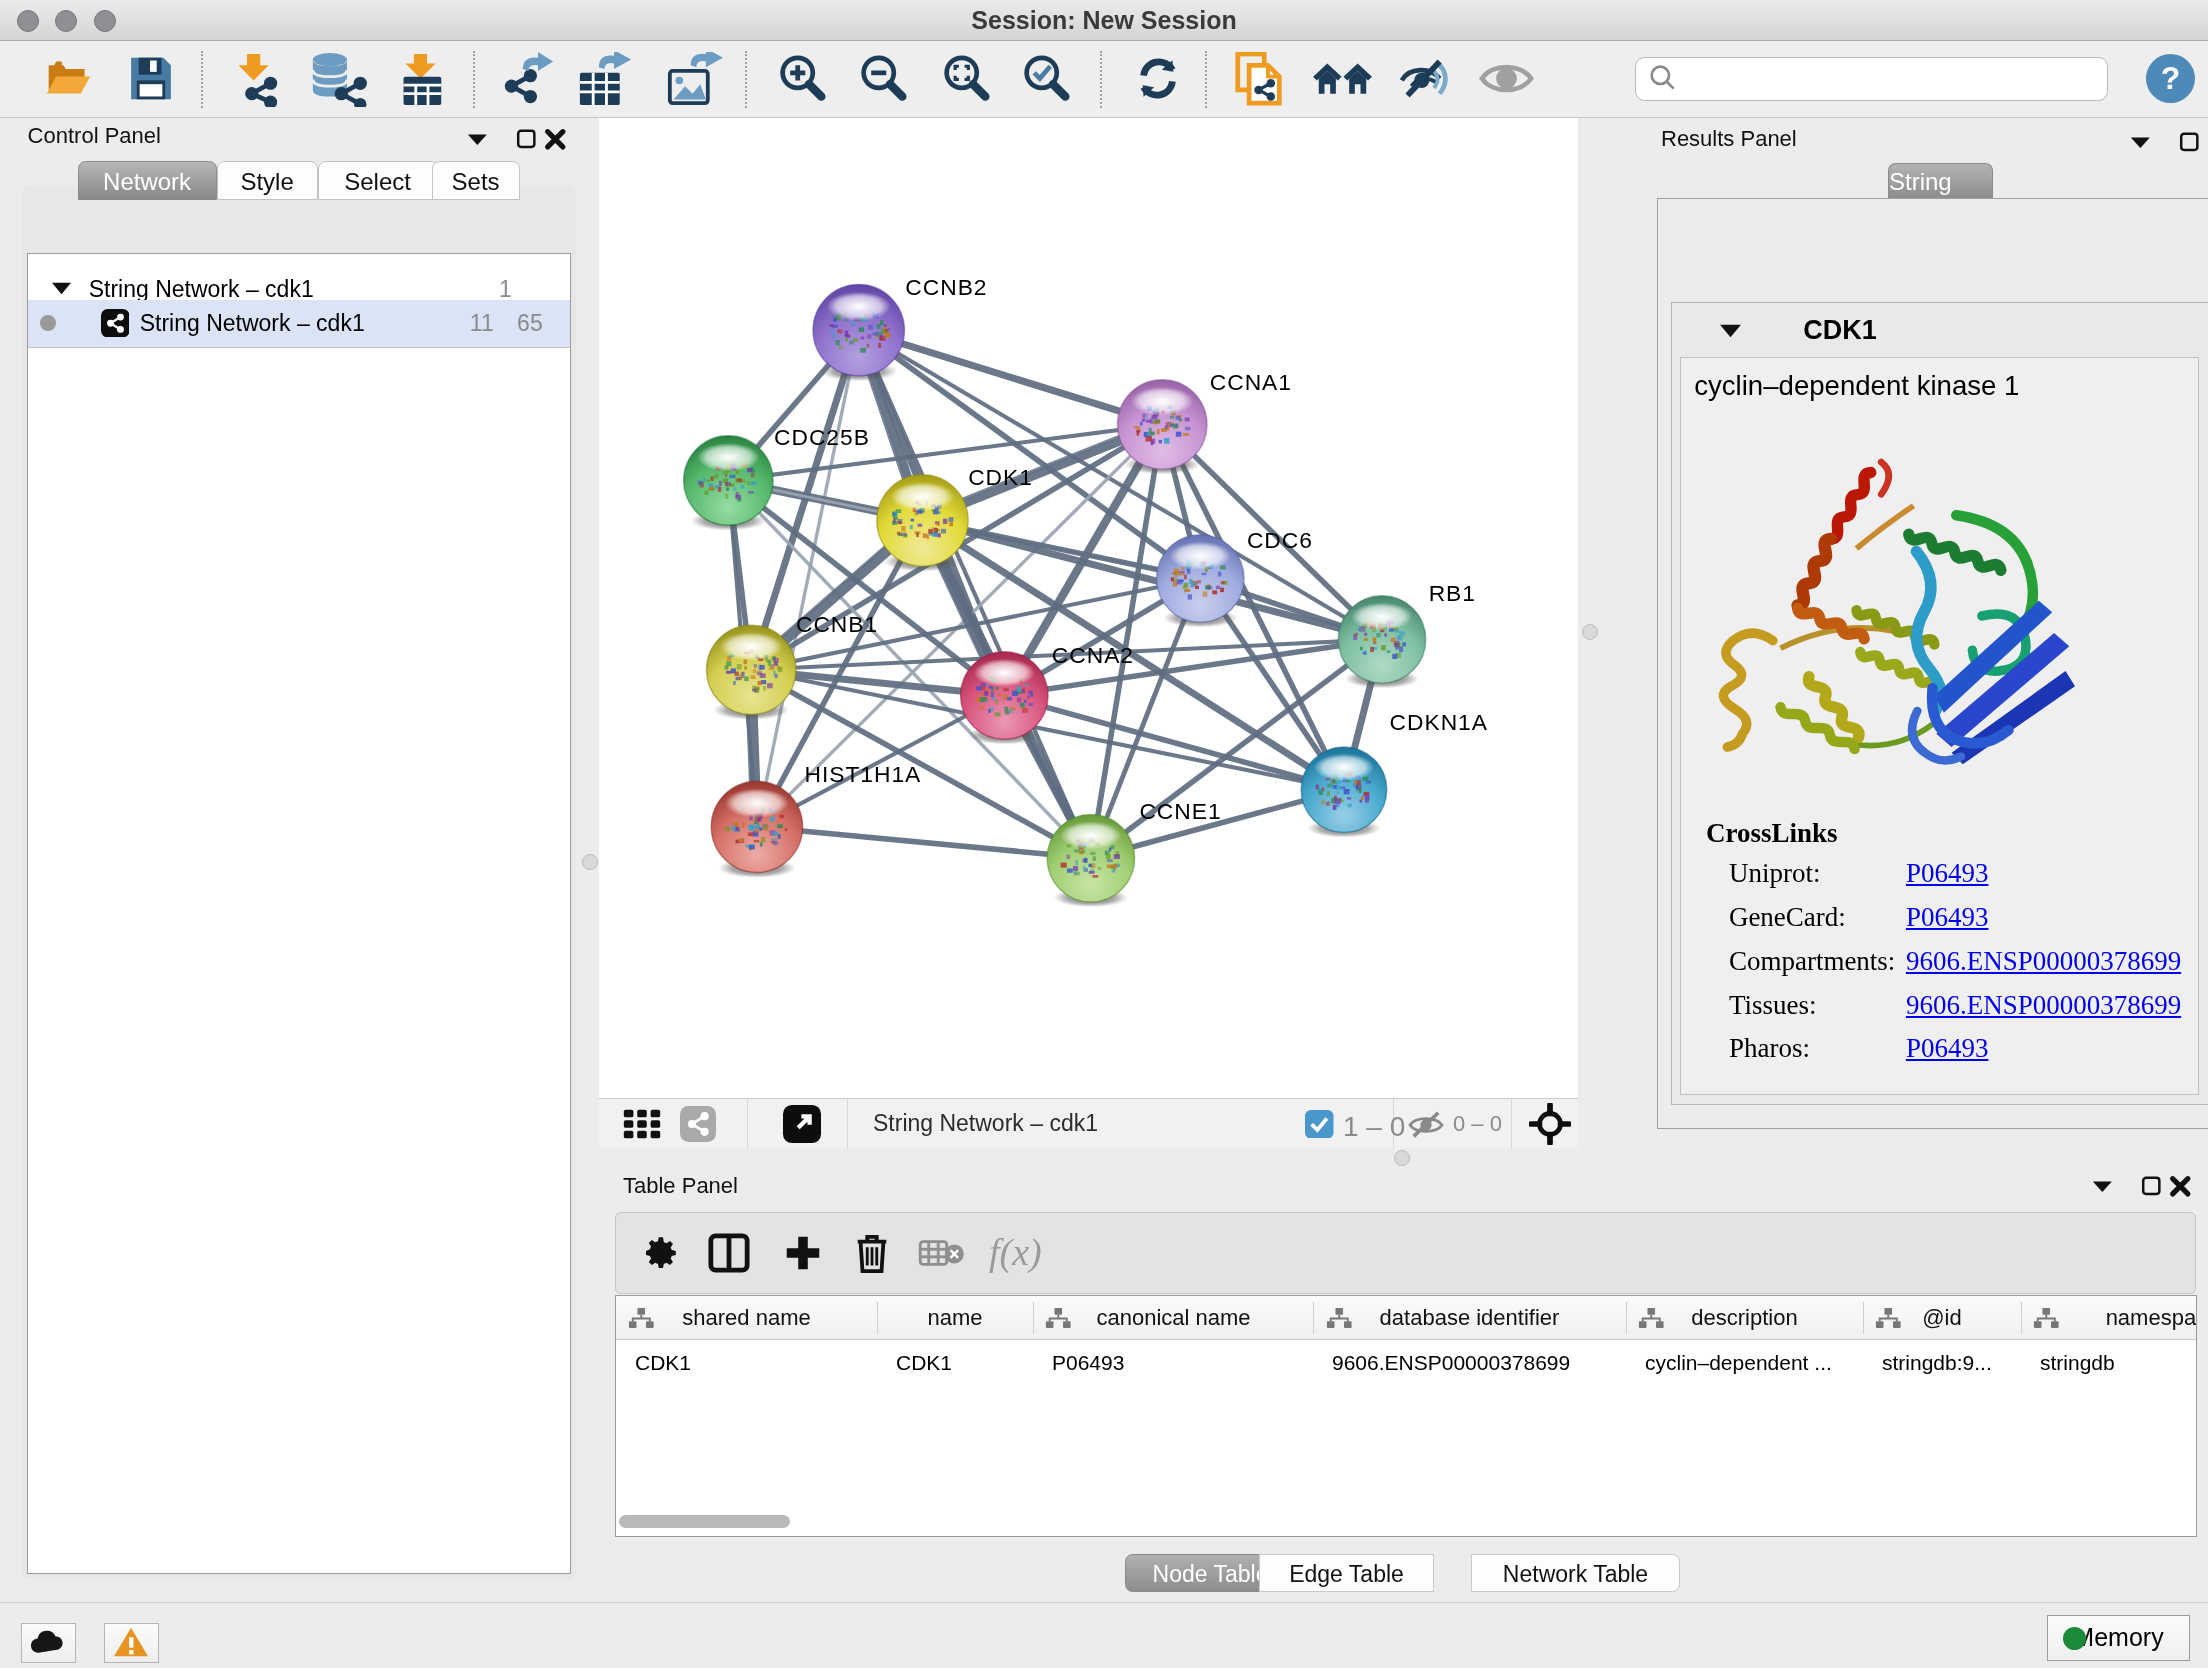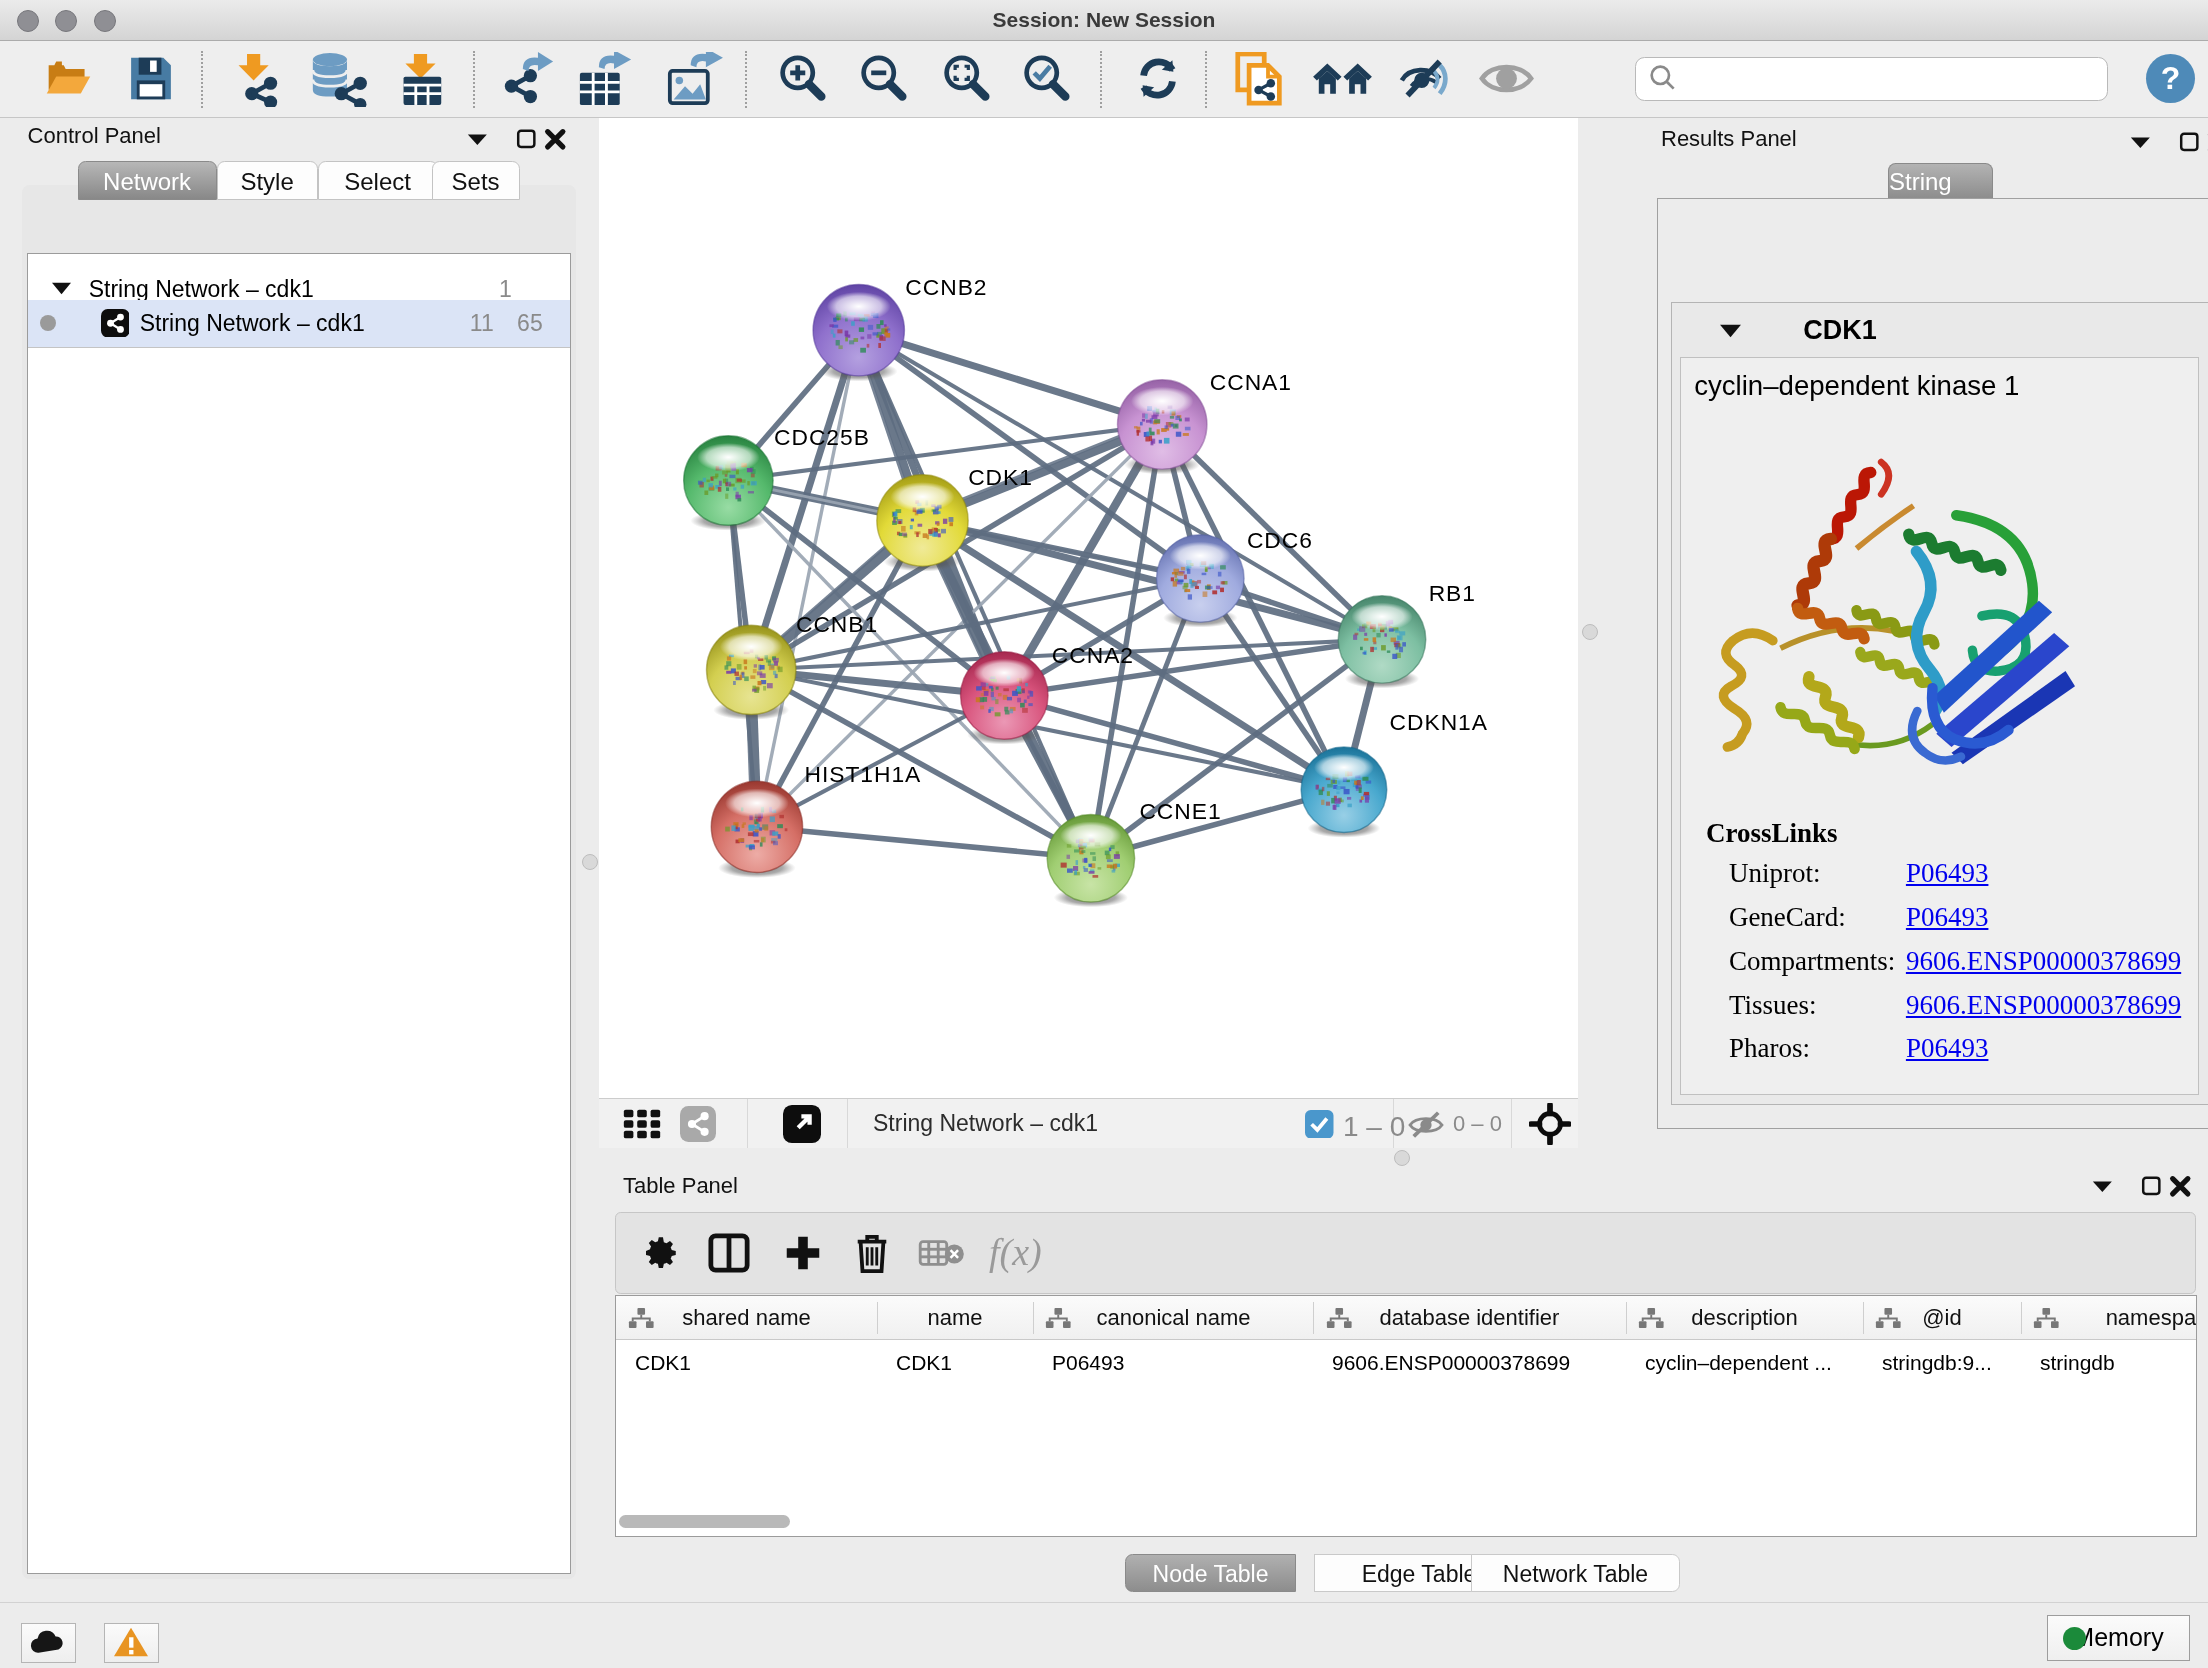--- a/index.html
+++ b/index.html
@@ -3,21 +3,21 @@
 <meta charset="utf-8">
 <style>
 html,body{margin:0;padding:0;width:2208px;height:1668px;background:#ececec;
   font-family:"Liberation Sans",sans-serif;overflow:hidden;position:relative}
 
 #titlebar{position:absolute;left:0;top:0;width:2208px;height:40px;
   background:linear-gradient(#ebebeb,#d4d4d4);border-bottom:1px solid #ababab}
 .light{position:absolute;top:9.5px;width:22px;height:22px;border-radius:50%;
   background:#8f8f94;border:1px solid #77777c;box-sizing:border-box}
 #wtitle{position:absolute;left:0;top:0;width:100%;height:40px;line-height:40px;
-  text-align:center;font-size:21px;font-weight:600;color:#3a3a3a}
+  text-align:center;font-size:25px;font-weight:600;color:#3a3a3a}
 
 #toolbar{position:absolute;left:0;top:41px;width:2208px;height:76px;
   background:#eeeeee;border-bottom:1px solid #c6c6c6}
 .tsep{position:absolute;top:9.5px;height:57px;width:0;
   border-left:2.9px dotted #9f9f9f}
 #searchbox{position:absolute;left:1635px;top:16px;width:473px;height:44px;
   background:#fff;border:1.9px solid #b9b9b9;border-radius:9.5px;box-sizing:border-box}
 #helpbtn{position:absolute;left:2146px;top:13.3px;width:49px;height:49px;border-radius:50%;
   background:#4e8ab8;color:#fff;font-size:32px;font-weight:bold;text-align:center;line-height:49px}
 .ticon{position:absolute;top:11.4px}
@@ -1246,21 +1246,21 @@
         <div class="td" style="left:280px;width:133px;text-align:left">CDK1</div>
         <div class="td" style="left:436px;width:258px;text-align:left">P06493</div>
         <div class="td" style="left:716px;width:290px;text-align:left">9606.ENSP00000378699</div>
         <div class="td" style="left:1029px;width:214px;text-align:left">cyclin–dependent ...</div>
         <div class="td" style="left:1266px;width:135px;text-align:left">stringdb:9...</div>
         <div class="td" style="left:1424px;width:261px;text-align:left">stringdb</div>
       </div>
     <div id="hsbar"></div>
   </div>
   <div class="btab" style="left:526px;top:386px;width:171px;border-radius:7.6px 0 0 7.6px;background:linear-gradient(#b0b0b0,#8d8d8d);color:#fff;border-color:#8a8a8a">Node Table</div>
-  <div class="btab" style="left:715px;top:386px;width:210px">Edge Table</div>
+  <div class="btab" style="left:660px;top:386px;width:175px">Edge Table</div>
   <div class="btab" style="left:872px;top:386px;width:209px;border-radius:0 7.6px 7.6px 0">Network Table</div>
 </div>
 
 <div id="statusbar">
   <div class="sbtn" style="left:21px">
     <svg width="38" height="28.5" style="position:absolute;left:6.7px;top:3.8px" viewBox="0 0 40 30">
       <path fill="#161616" d="M10 26 a7.5 7.5 0 0 1 -1-15 a10 10 0 0 1 19-2 a7 7 0 0 1 3 13.5 z"></path>
     </svg>
   </div>
   <div class="sbtn" style="left:104px">

